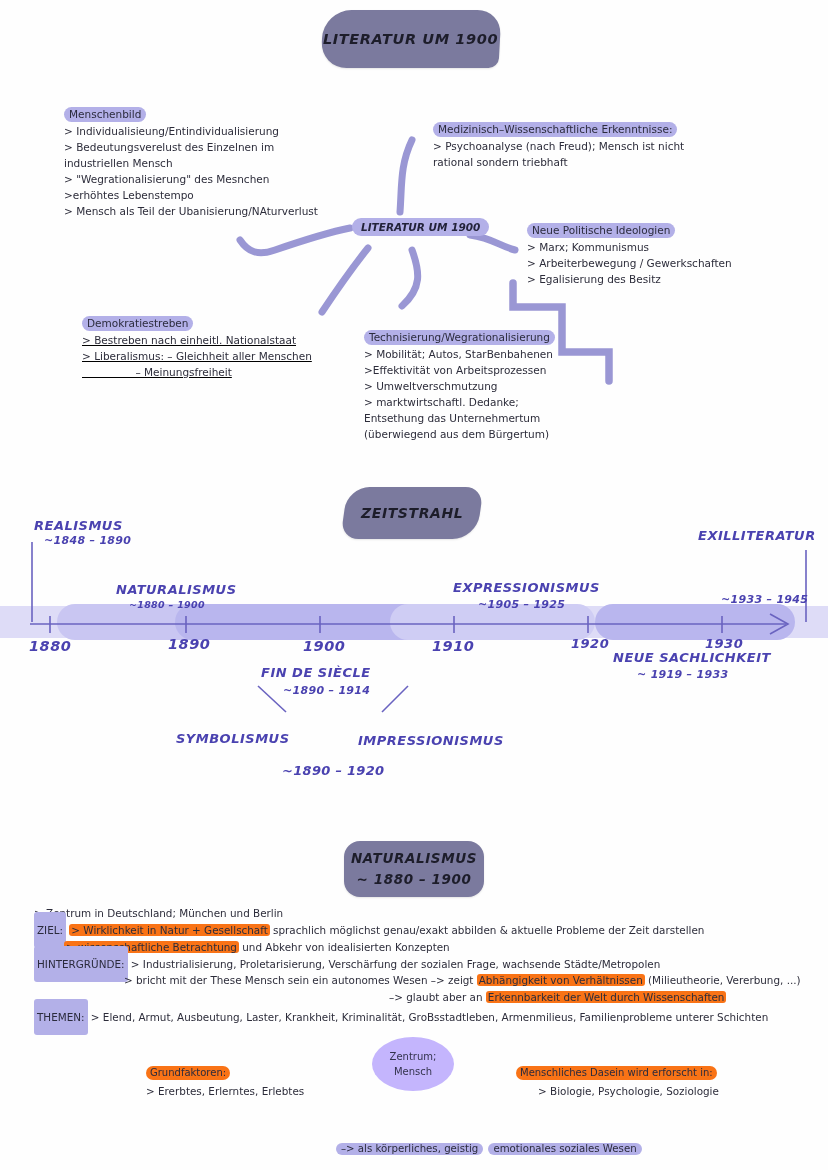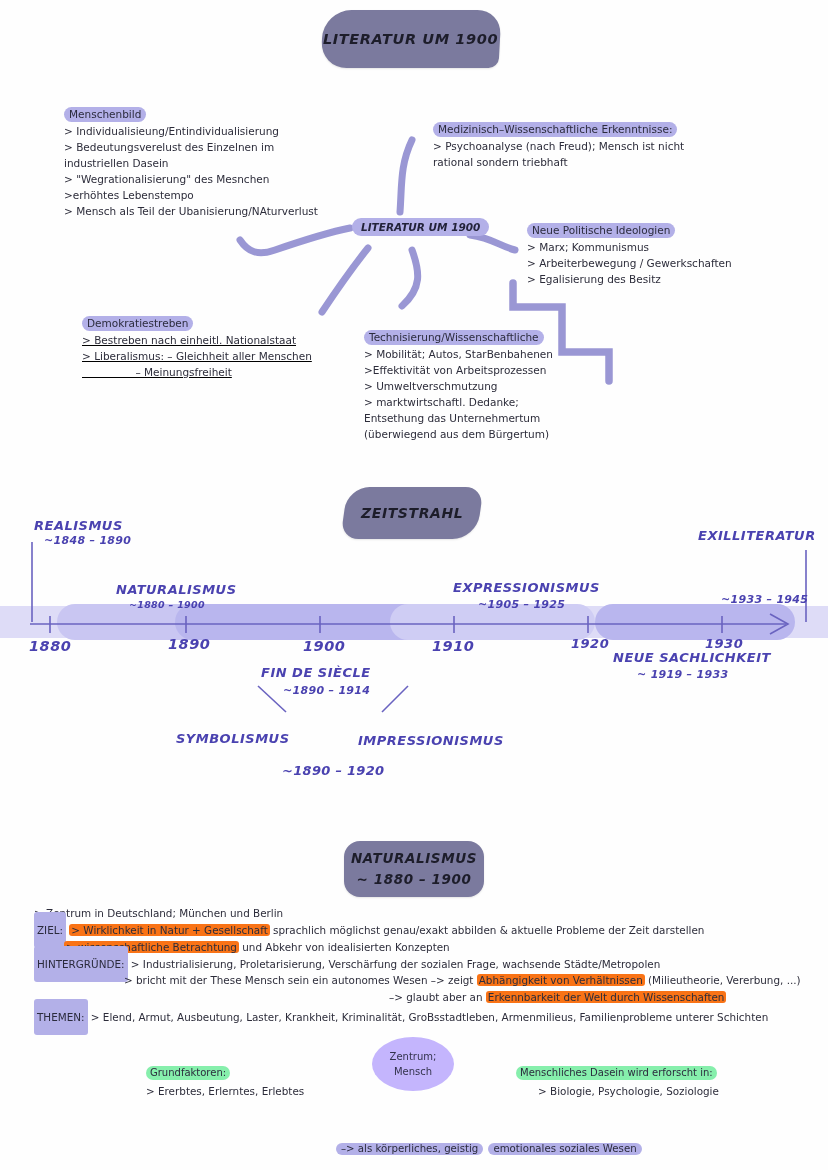--- a/index.html
+++ b/index.html
@@ -117,21 +117,21 @@
     background: #b3b0e8;
     border-radius: 3px;
     padding: 12px 3px;
     color: #2b2b3d;
   }
 
   .nat-bottom { position: absolute; top: 1050px; left: 0; width: 828px; }
   .nb-block { position: absolute; }
   .nb-head {
     display: inline-block;
-    background: #86efac;
+    background: #f97316;
     color: #2b2b3d;
     font-size: 10px;
     padding: 1px 4px 2px 4px;
     border-radius: 8px;
   }
   .nb-line { font-size: 10.4px; color: #2c2c3a; line-height: 1.55; white-space: nowrap; }
   .ellipse-node {
     position: absolute;
     left: 372px; top: 1037px;
     width: 82px; height: 54px;
@@ -180,21 +180,21 @@
   </svg>
 
   <div class="center-node">
     <span>LITERATUR UM 1900</span>
   </div>
 
   <div class="mm-block" style="left:64px; top:103px;">
     <div class="mm-head">Menschenbild</div>
     <div class="mm-line">&gt; Individualisieung/Entindividualisierung</div>
     <div class="mm-line">&gt; Bedeutungsverelust des Einzelnen im</div>
-    <div class="mm-line">industriellen Dasein</div>
+    <div class="mm-line">industriellen Mensch</div>
     <div class="mm-line">&gt; "Wegrationalisierung" des Mesnchen</div>
     <div class="mm-line">&gt;erhöhtes Lebenstempo</div>
     <div class="mm-line">&gt; Mensch als Teil der Ubanisierung/NAturverlust</div>
   </div>
 
   <div class="mm-block" style="left:433px; top:118px;">
     <div class="mm-head">Medizinisch–Wissenschaftliche Erkenntnisse:</div>
     <div class="mm-line">&gt; Psychoanalyse (nach Freud); Mensch ist nicht</div>
     <div class="mm-line">rational sondern triebhaft</div>
   </div>
@@ -207,21 +207,21 @@
   </div>
 
   <div class="mm-block" style="left:82px; top:312px;text-decoration:underline;">
     <div class="mm-head">Demokratiestreben</div>
     <div class="mm-line">&gt; Bestreben nach einheitl. Nationalstaat</div>
     <div class="mm-line">&gt; Liberalismus: – Gleichheit aller Menschen</div>
     <div class="mm-line" style="white-space:pre;">                – Meinungsfreiheit</div>
   </div>
 
   <div class="mm-block" style="left:364px; top:326px;">
-    <div class="mm-head">Technisierung/Wissenschaftliche</div>
+    <div class="mm-head">Technisierung/Wegrationalisierung</div>
     <div class="mm-line">&gt; Mobilität; Autos, StarBenbahenen</div>
     <div class="mm-line">&gt;Effektivität von Arbeitsprozessen</div>
     <div class="mm-line">&gt; Umweltverschmutzung</div>
     <div class="mm-line">&gt; marktwirtschaftl. Dedanke;</div>
     <div class="mm-line">Entsethung das Unternehmertum</div>
     <div class="mm-line">(überwiegend aus dem Bürgertum)</div>
   </div>
 
   <div class="title-capsule" id="title-zeitstrahl">
     <span>ZEITSTRAHL</span>

